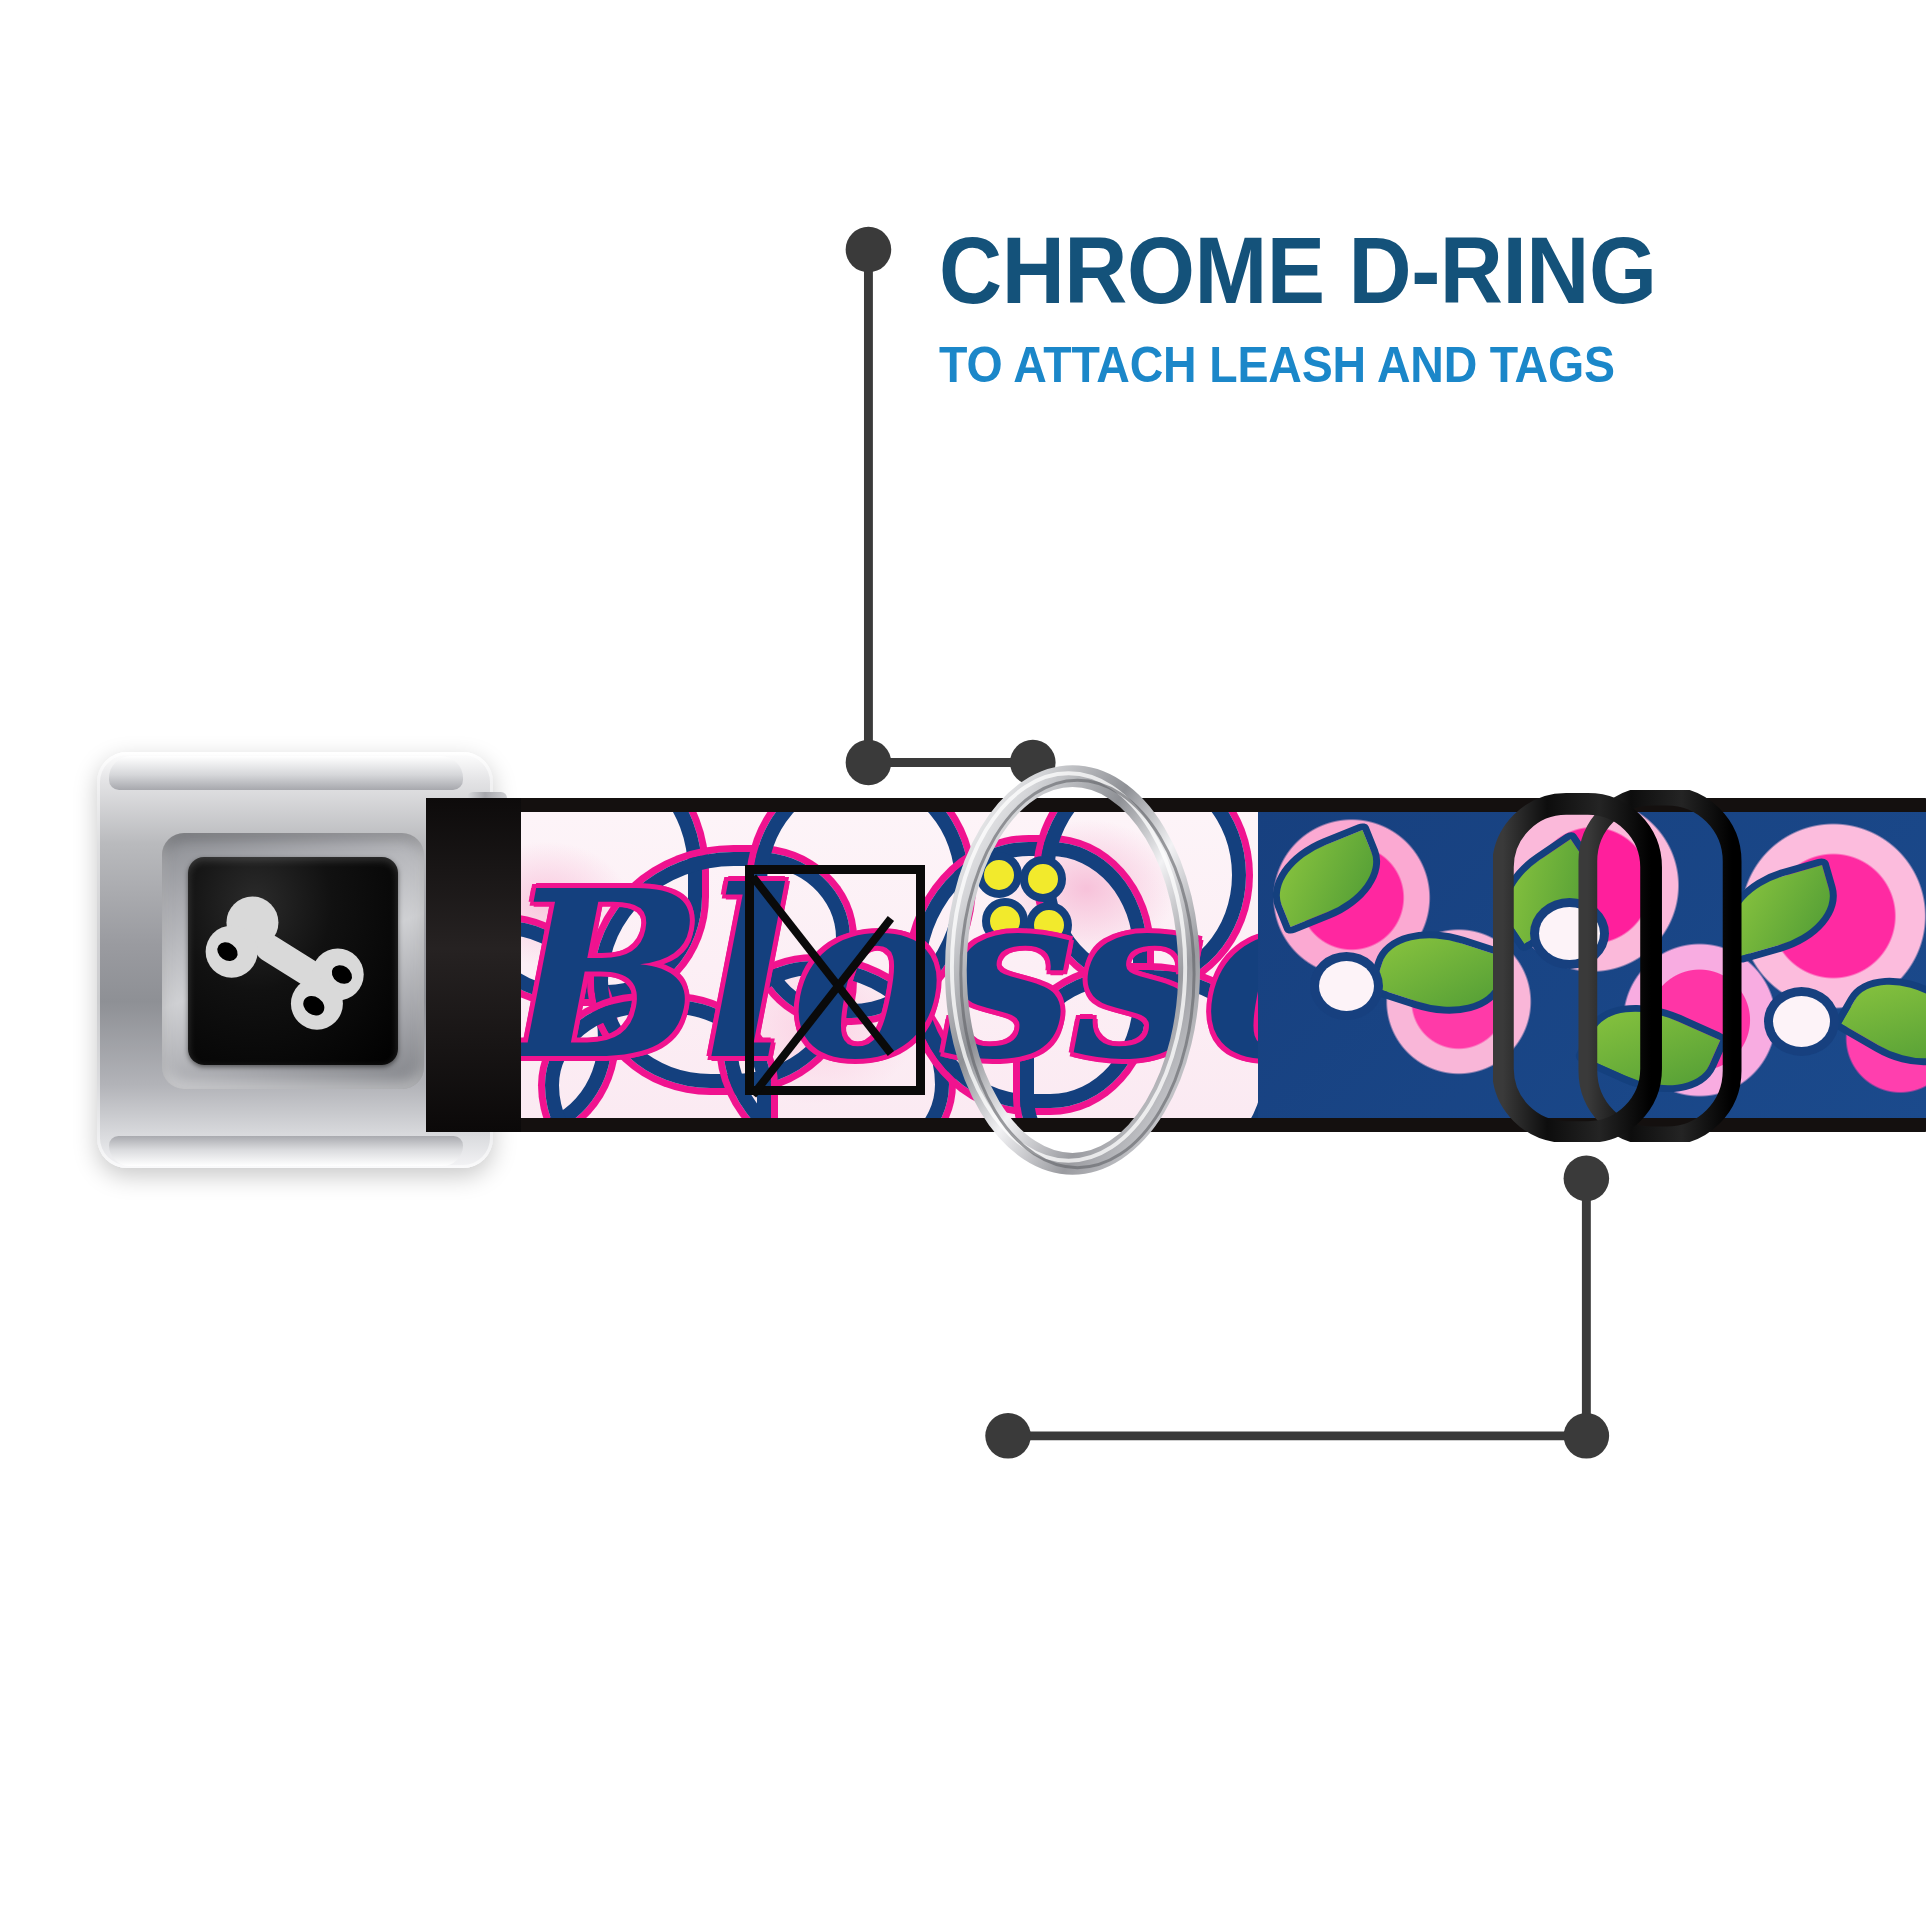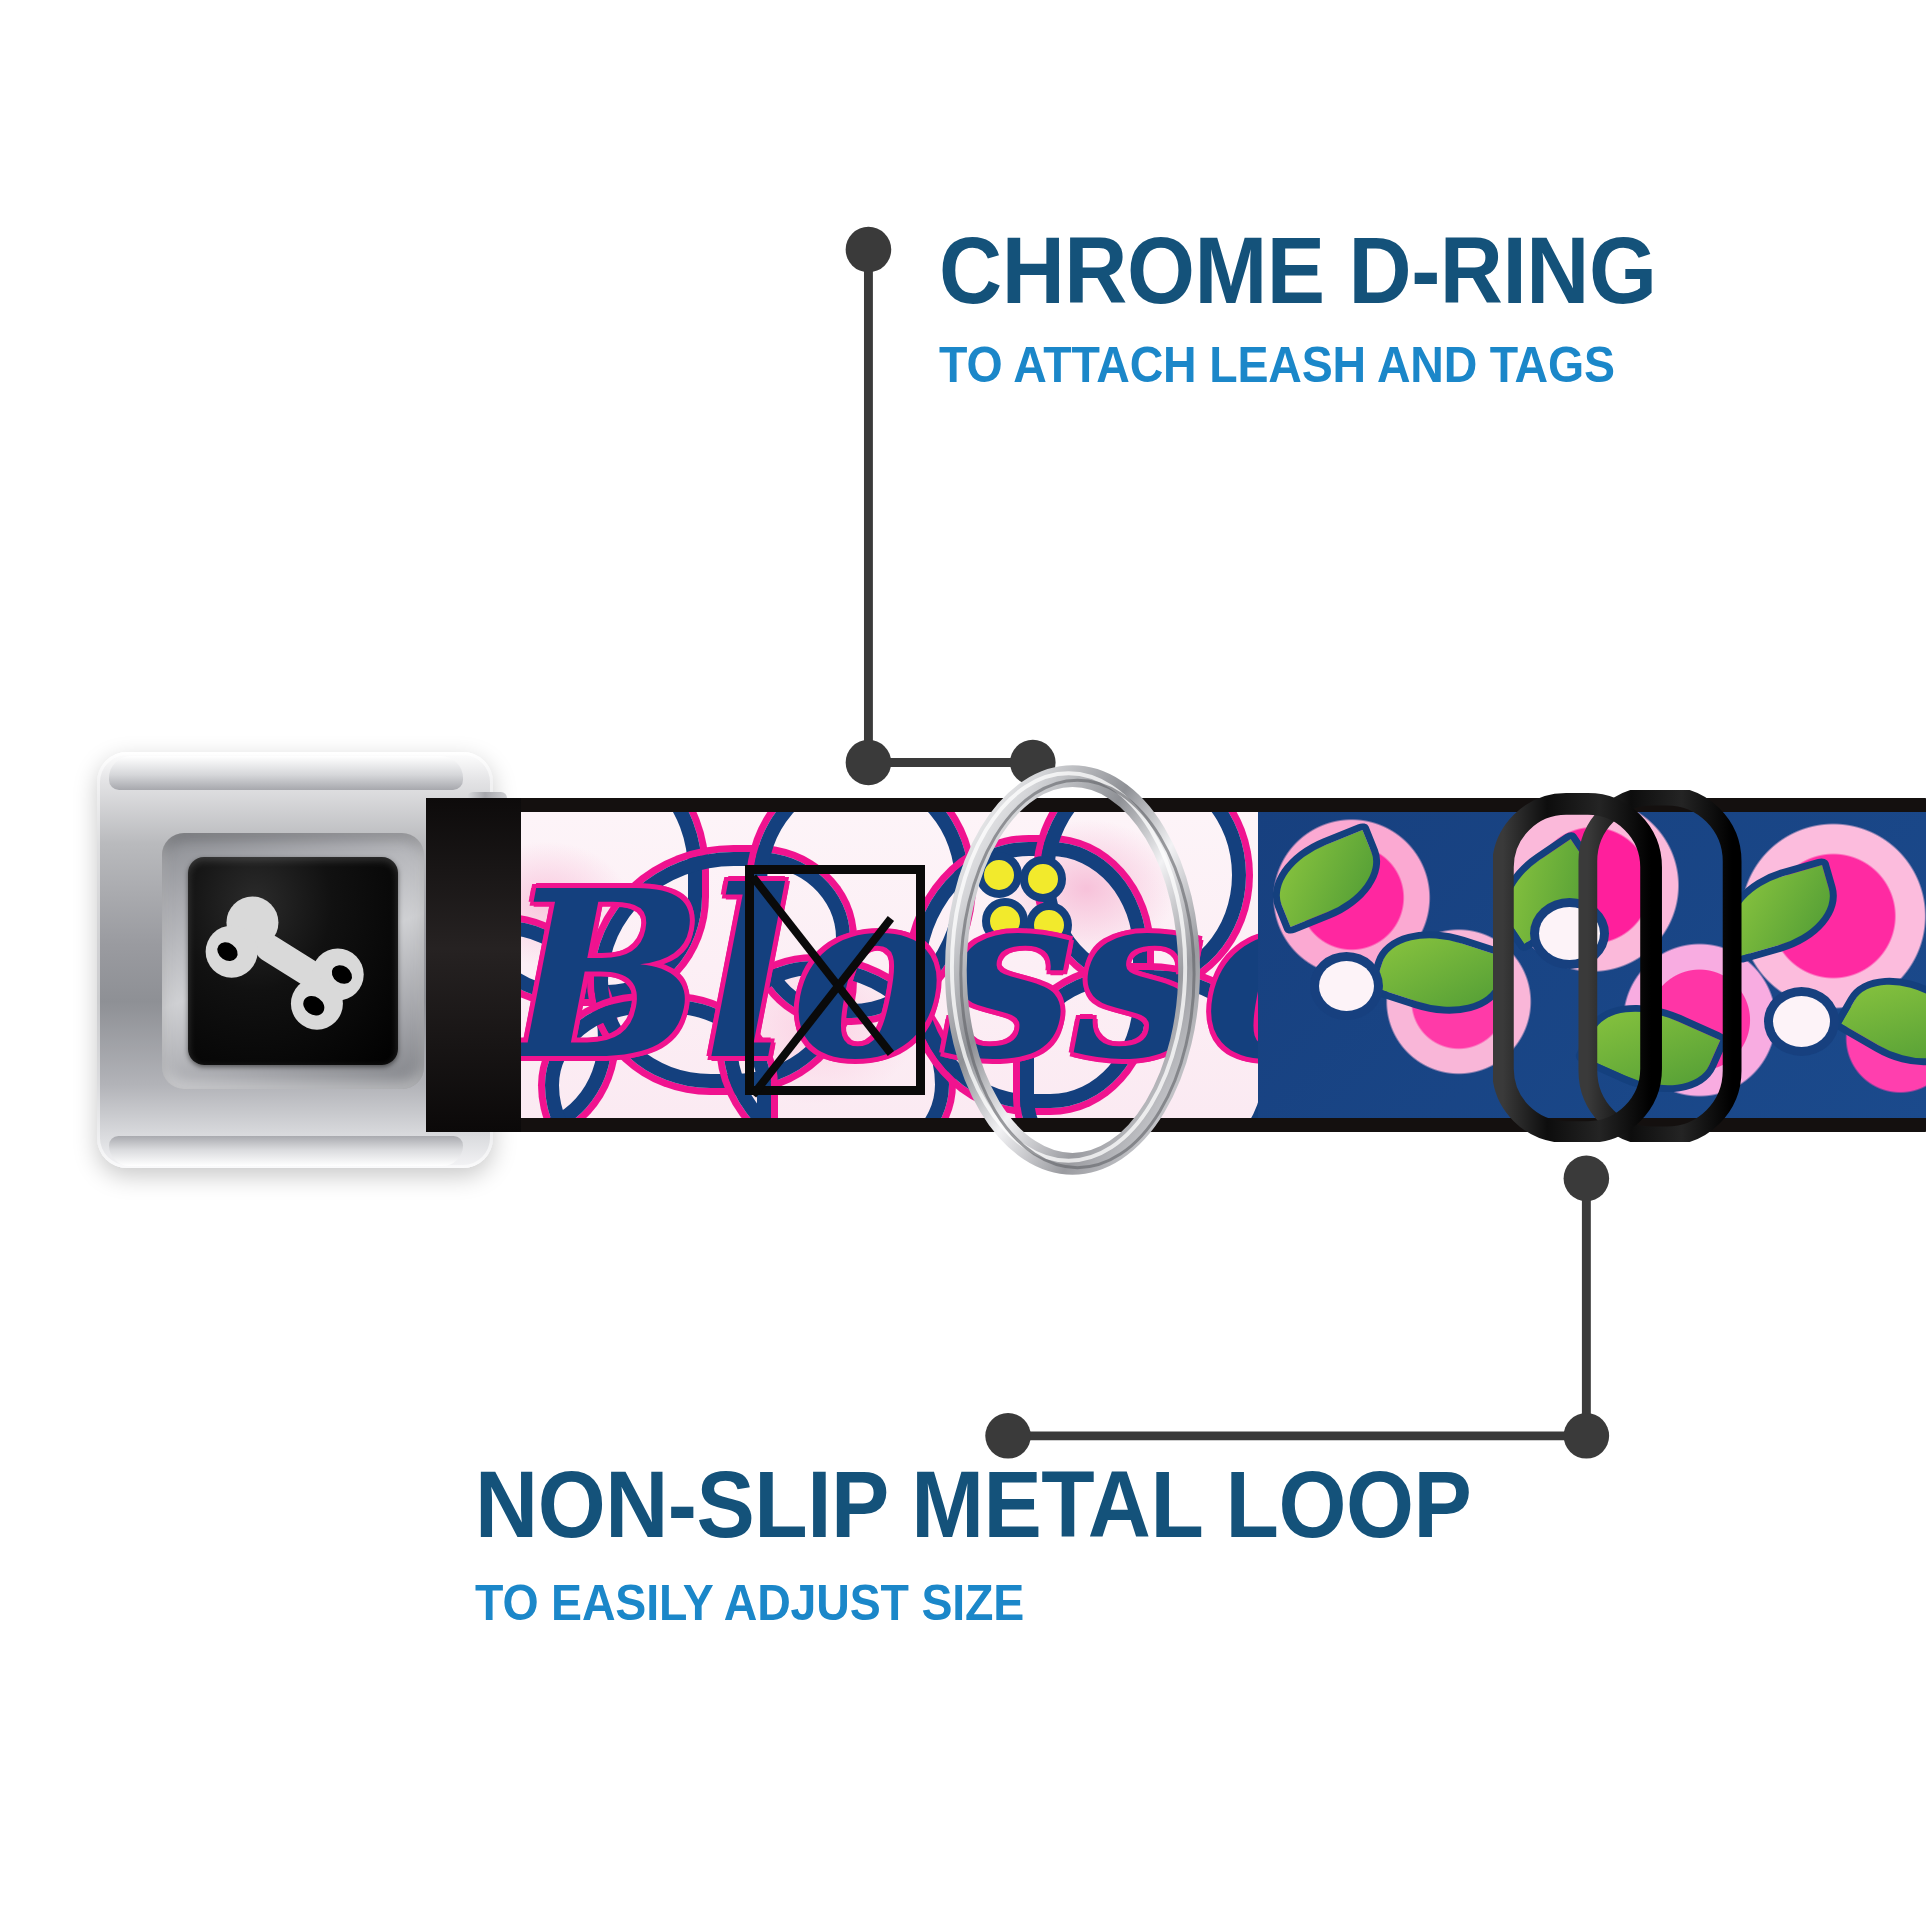--- a/index.html
+++ b/index.html
@@ -239,24 +239,20 @@
       <circle cx="1602" cy="1450" r="23" fill="#3A3A3A"></circle>
       <circle cx="1018" cy="1450" r="23" fill="#3A3A3A"></circle>
     </g>
   </svg>
 
   <div class="callout" id="callout-dring">
     <div class="hl">CHROME D-RING</div>
     <div class="sub">TO ATTACH LEASH AND TAGS</div>
   </div>
 
-  <div class="callout" id="callout-loop">
-    <div class="hl">NON-SLIP METAL LOOP</div>
-    <div class="sub">TO EASILY ADJUST SIZE</div>
-  </div>
 
   <div id="collar">
 
     <div class="strap">
       <div class="strap-edge"></div>
 
       <div class="strap-face">
 
         <div class="pat pat-base"></div>
 

